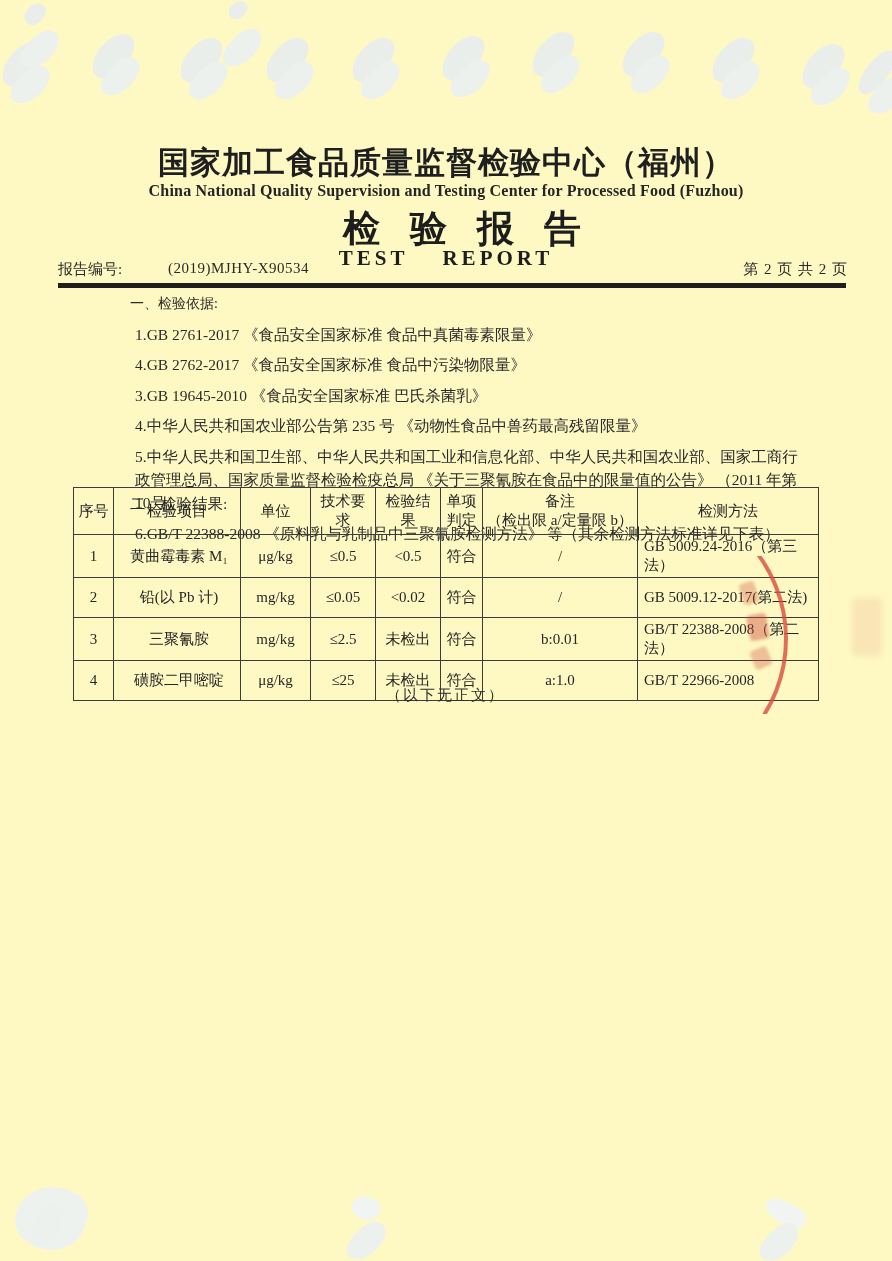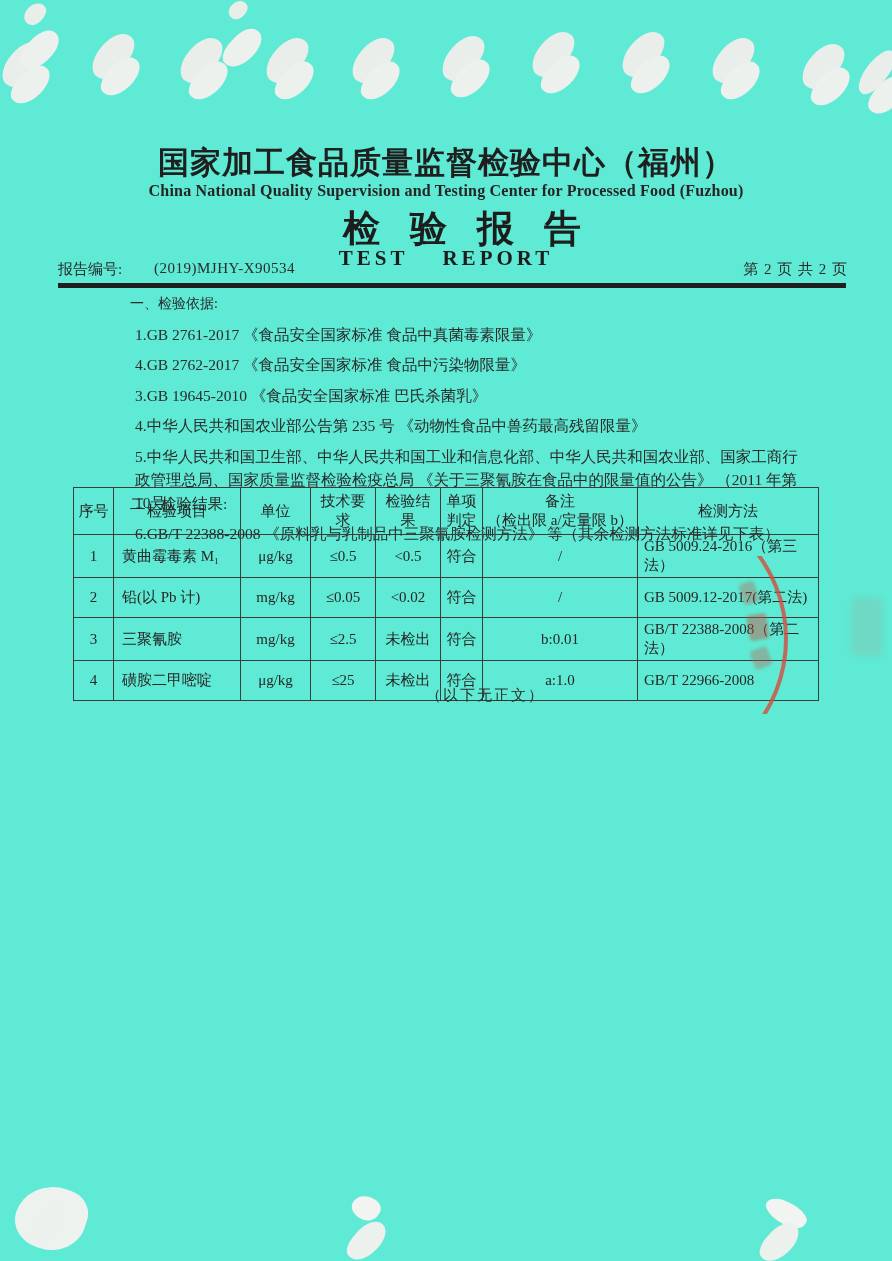--- a/index.html
+++ b/index.html
@@ -1,19 +1,19 @@
 <!DOCTYPE html>
 <html><head>
 <meta charset="utf-8">
 <style>
   html,body{margin:0;padding:0;background:#ffffff;}
   .page{
     position:relative;
     width:892px;height:1261px;
-    background:#5eead4;
+    background:#fef9c3;
     font-family:"Liberation Serif","DejaVu Serif",serif;
     color:#262626;
     overflow:hidden;
   }
   
   .wm{
     position:absolute;width:30px;height:52px;
     background:#e9eeea;border-radius:62% 38% 55% 45%;
     transform:rotate(34deg);
   }
@@ -60,21 +60,21 @@
     position:absolute;left:0;top:246px;width:100%;
     text-align:center;font-size:21px;font-weight:700;letter-spacing:4px;
     color:#1d1d1d;
   }
   .title-en .gap{display:inline-block;width:34px;}
   .meta-row{
     position:absolute;left:58px;top:260px;width:790px;height:22px;
     font-size:15px;color:#2a2a2a;
   }
   .meta-row .report-no-label{position:absolute;left:0;top:0;}
-  .meta-row .report-no{position:absolute;left:96px;top:0;letter-spacing:0.5px;}
+  .meta-row .report-no{position:absolute;left:110px;top:0;letter-spacing:0.5px;}
   .meta-row .continuation{position:absolute;left:0;width:100%;text-align:center;top:0;letter-spacing:2px;}
   .meta-row .page-info{position:absolute;right:0;top:0;letter-spacing:1px;}
   .rule{
     position:absolute;left:58px;top:283px;width:788px;height:5px;
     background:#1e1e1e;
   }
 
   
   .basis-heading{
     position:absolute;left:130px;top:295px;font-size:14px;color:#2a2a2a;
@@ -96,25 +96,25 @@
   }
   table.results th,table.results td{
     border:1.4px solid #3c3c3c;
     padding:2px 4px;
     text-align:center;vertical-align:middle;
     white-space:pre-line;
     font-weight:400;
   }
   table.results thead th{height:42px;line-height:19px;}
   table.results tbody td{height:35px;}
-  table.results td.c1{text-align:left;padding-left:8px;}
+  table.results td.c1{text-align:center;padding-left:8px;}
   table.results td.c7{text-align:left;padding-left:6px;}
   .footer-note{
     position:absolute;left:73px;top:686px;width:745px;
-    text-align:center;font-size:15px;letter-spacing:2px;color:#2d2d2d;margin-left:40px;
+    text-align:center;font-size:15px;letter-spacing:2px;color:#2d2d2d;
   }
 
   
   .stamp-clip{
     position:absolute;left:688px;top:556px;width:128px;height:158px;
     overflow:hidden;pointer-events:none;
   }
   .stamp-circle{
     position:absolute;left:-188px;top:-61px;width:280px;height:280px;
     border:4px solid rgba(216,72,58,0.78);border-radius:50%;

